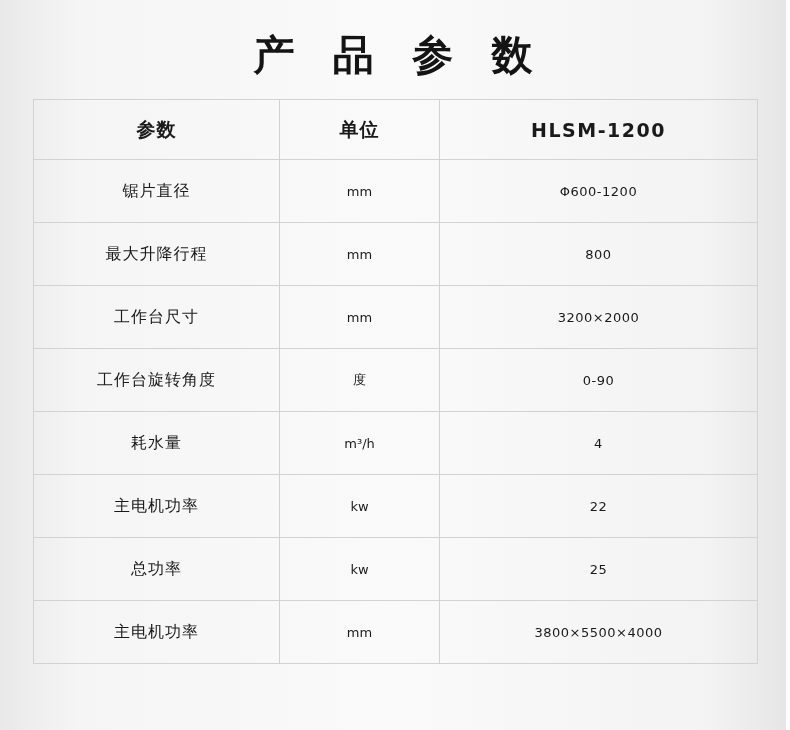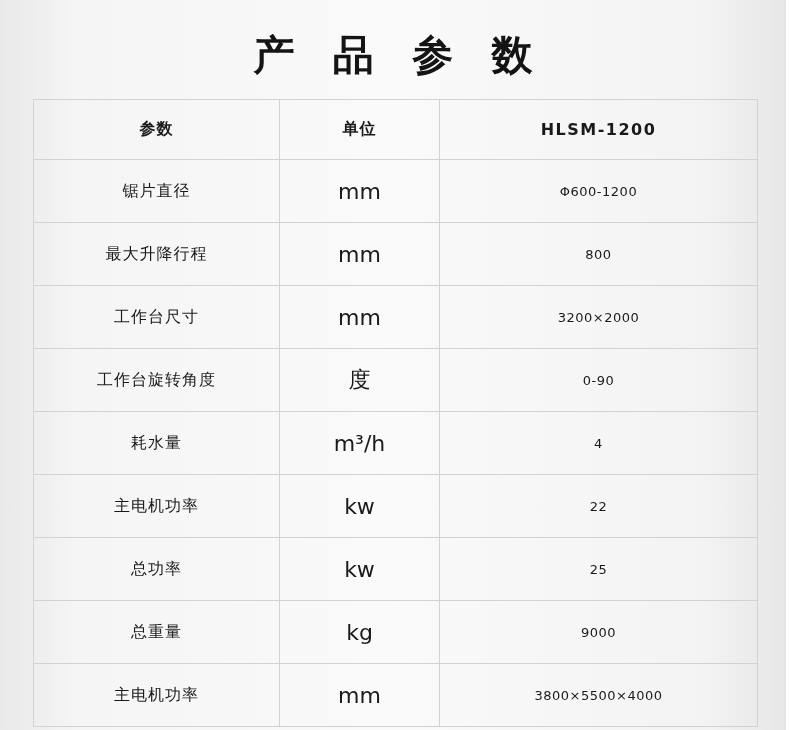--- a/index.html
+++ b/index.html
@@ -46,38 +46,38 @@
 
   table.spec th, table.spec td {
     border: 1px solid #d2d2d2;
     text-align: center;
     vertical-align: middle;
     color: #1a1a1a;
     font-family: "DejaVu Sans", sans-serif;
   }
   table.spec thead th {
     height: 57px;
-    font-size: 16px;
+    font-size: 19px;
     font-weight: bold;
     letter-spacing: 1px;
   }
   table.spec thead th.model {
     letter-spacing: 1.5px;
   }
   table.spec tbody td {
     height: 60px;
     font-size: 18px;
     font-weight: normal;
   }
   table.spec tbody td.param {
     font-size: 16px;
     letter-spacing: 1px;
   }
   table.spec tbody td.unit {
-    font-size: 22px;
+    font-size: 13px;
   }
   table.spec tbody td.value {
     font-size: 13px;
     letter-spacing: 0.5px;
   }
 </style>
 </head>
 <body>
 
 <div class="page">
@@ -128,25 +128,20 @@
           <td class="param">主电机功率</td>
           <td class="unit">kw</td>
           <td class="value">22</td>
         </tr>
         <tr>
           <td class="param">总功率</td>
           <td class="unit">kw</td>
           <td class="value">25</td>
         </tr>
         <tr>
-          <td class="param">总重量</td>
-          <td class="unit">kg</td>
-          <td class="value">9000</td>
-        </tr>
-        <tr>
           <td class="param">主电机功率</td>
           <td class="unit">mm</td>
           <td class="value">3800×5500×4000</td>
         </tr>
       </tbody>
     </table>
   </div>
 
 </div>
 

